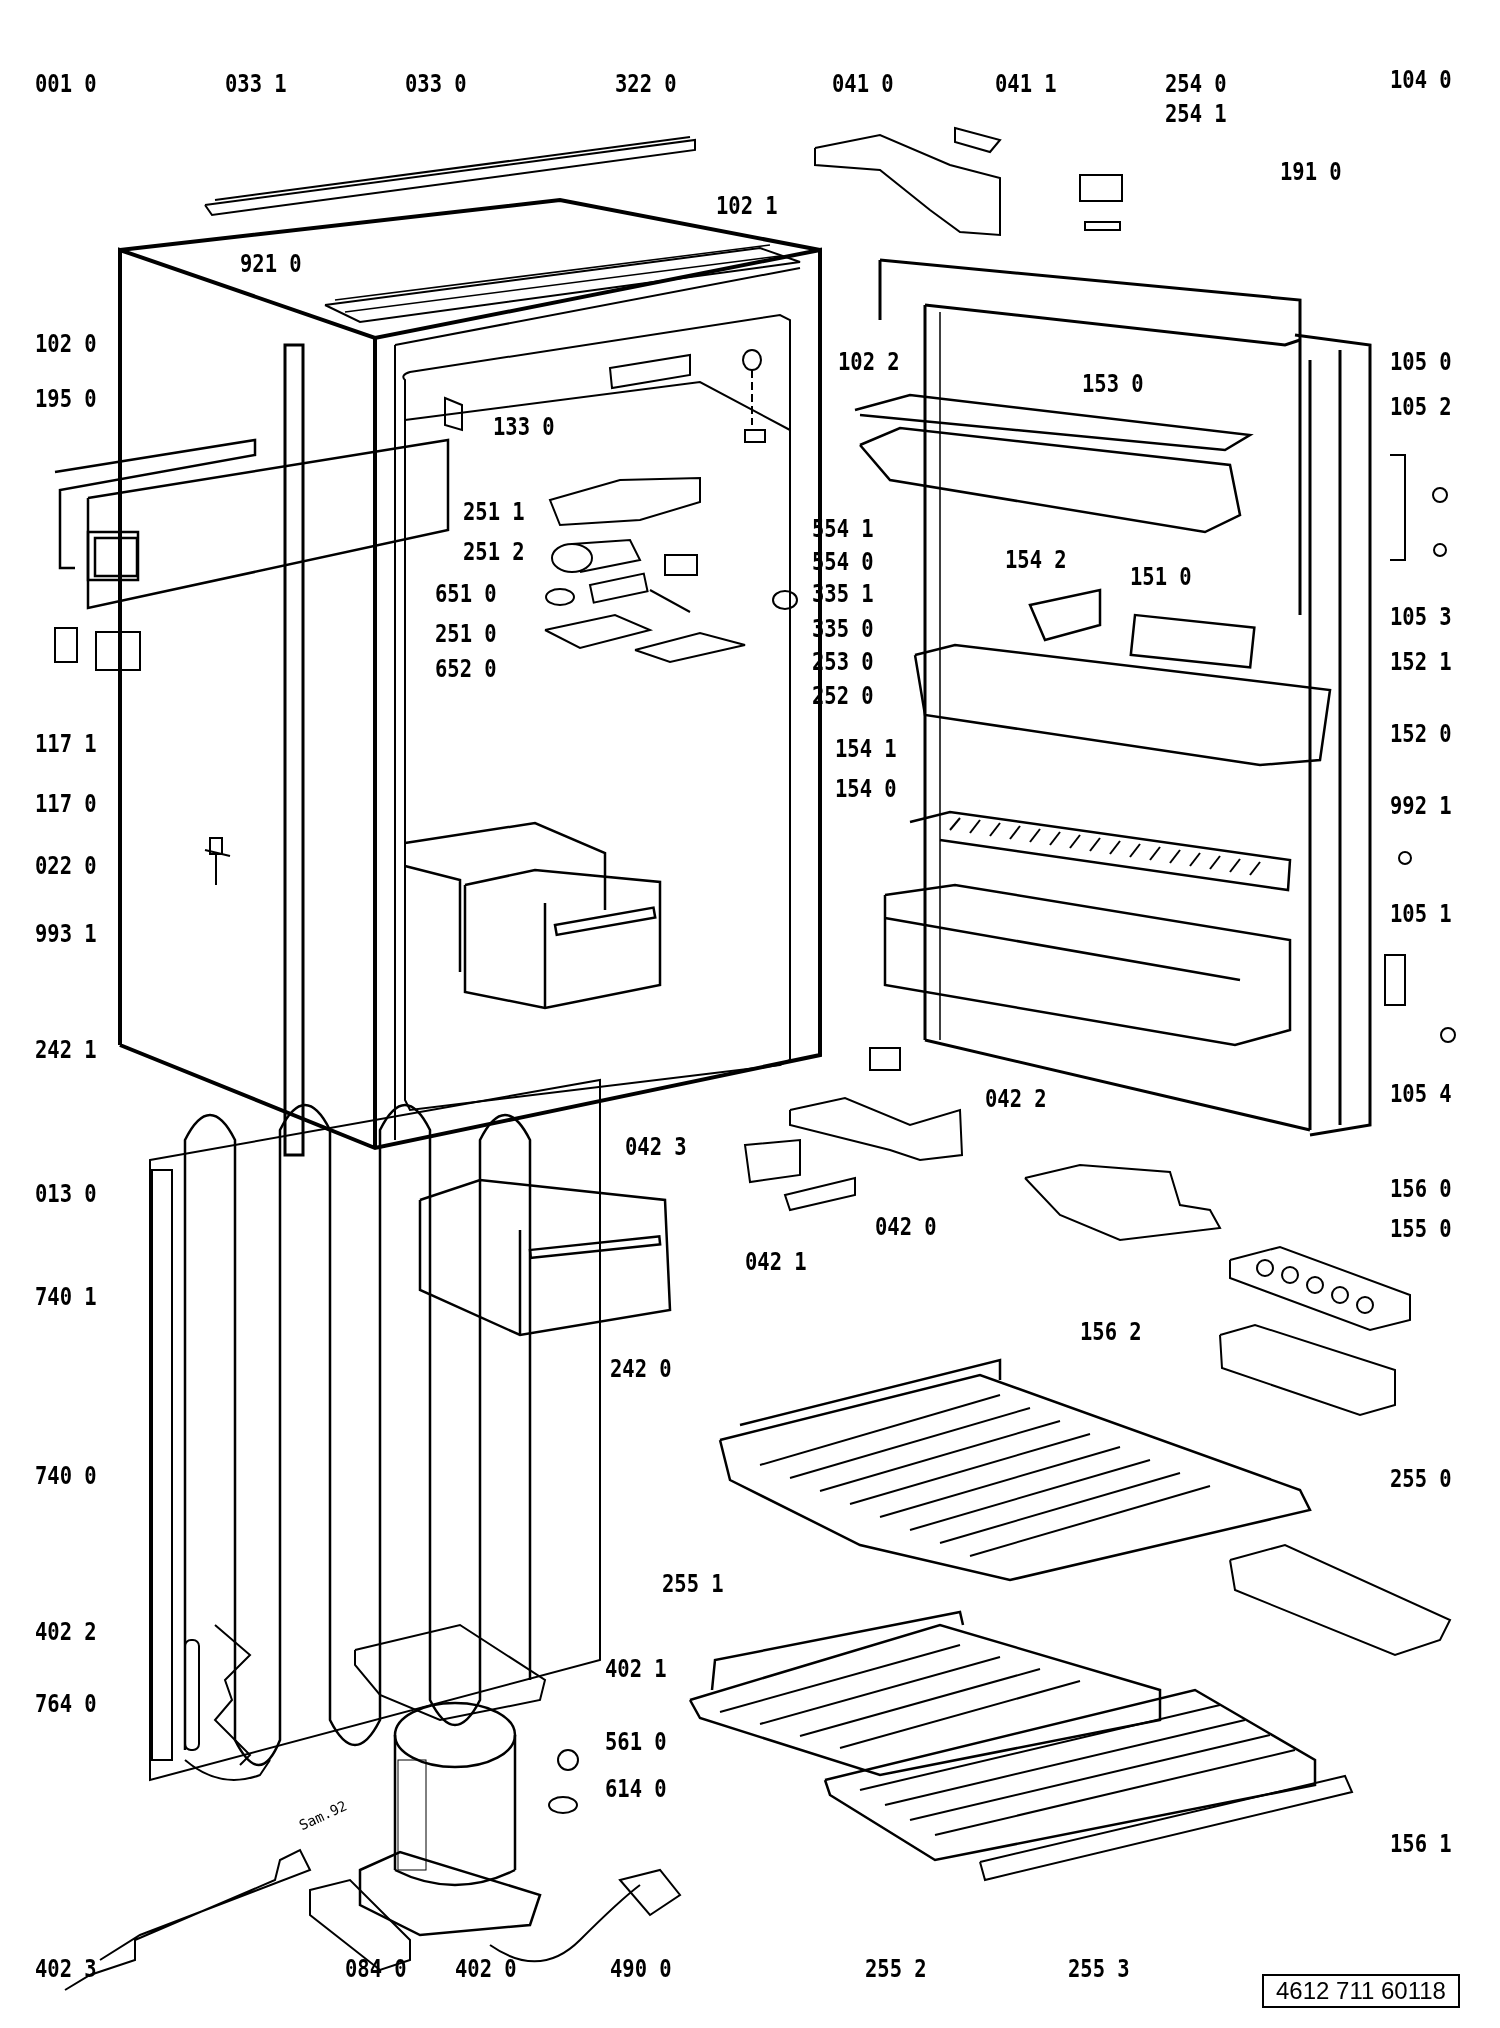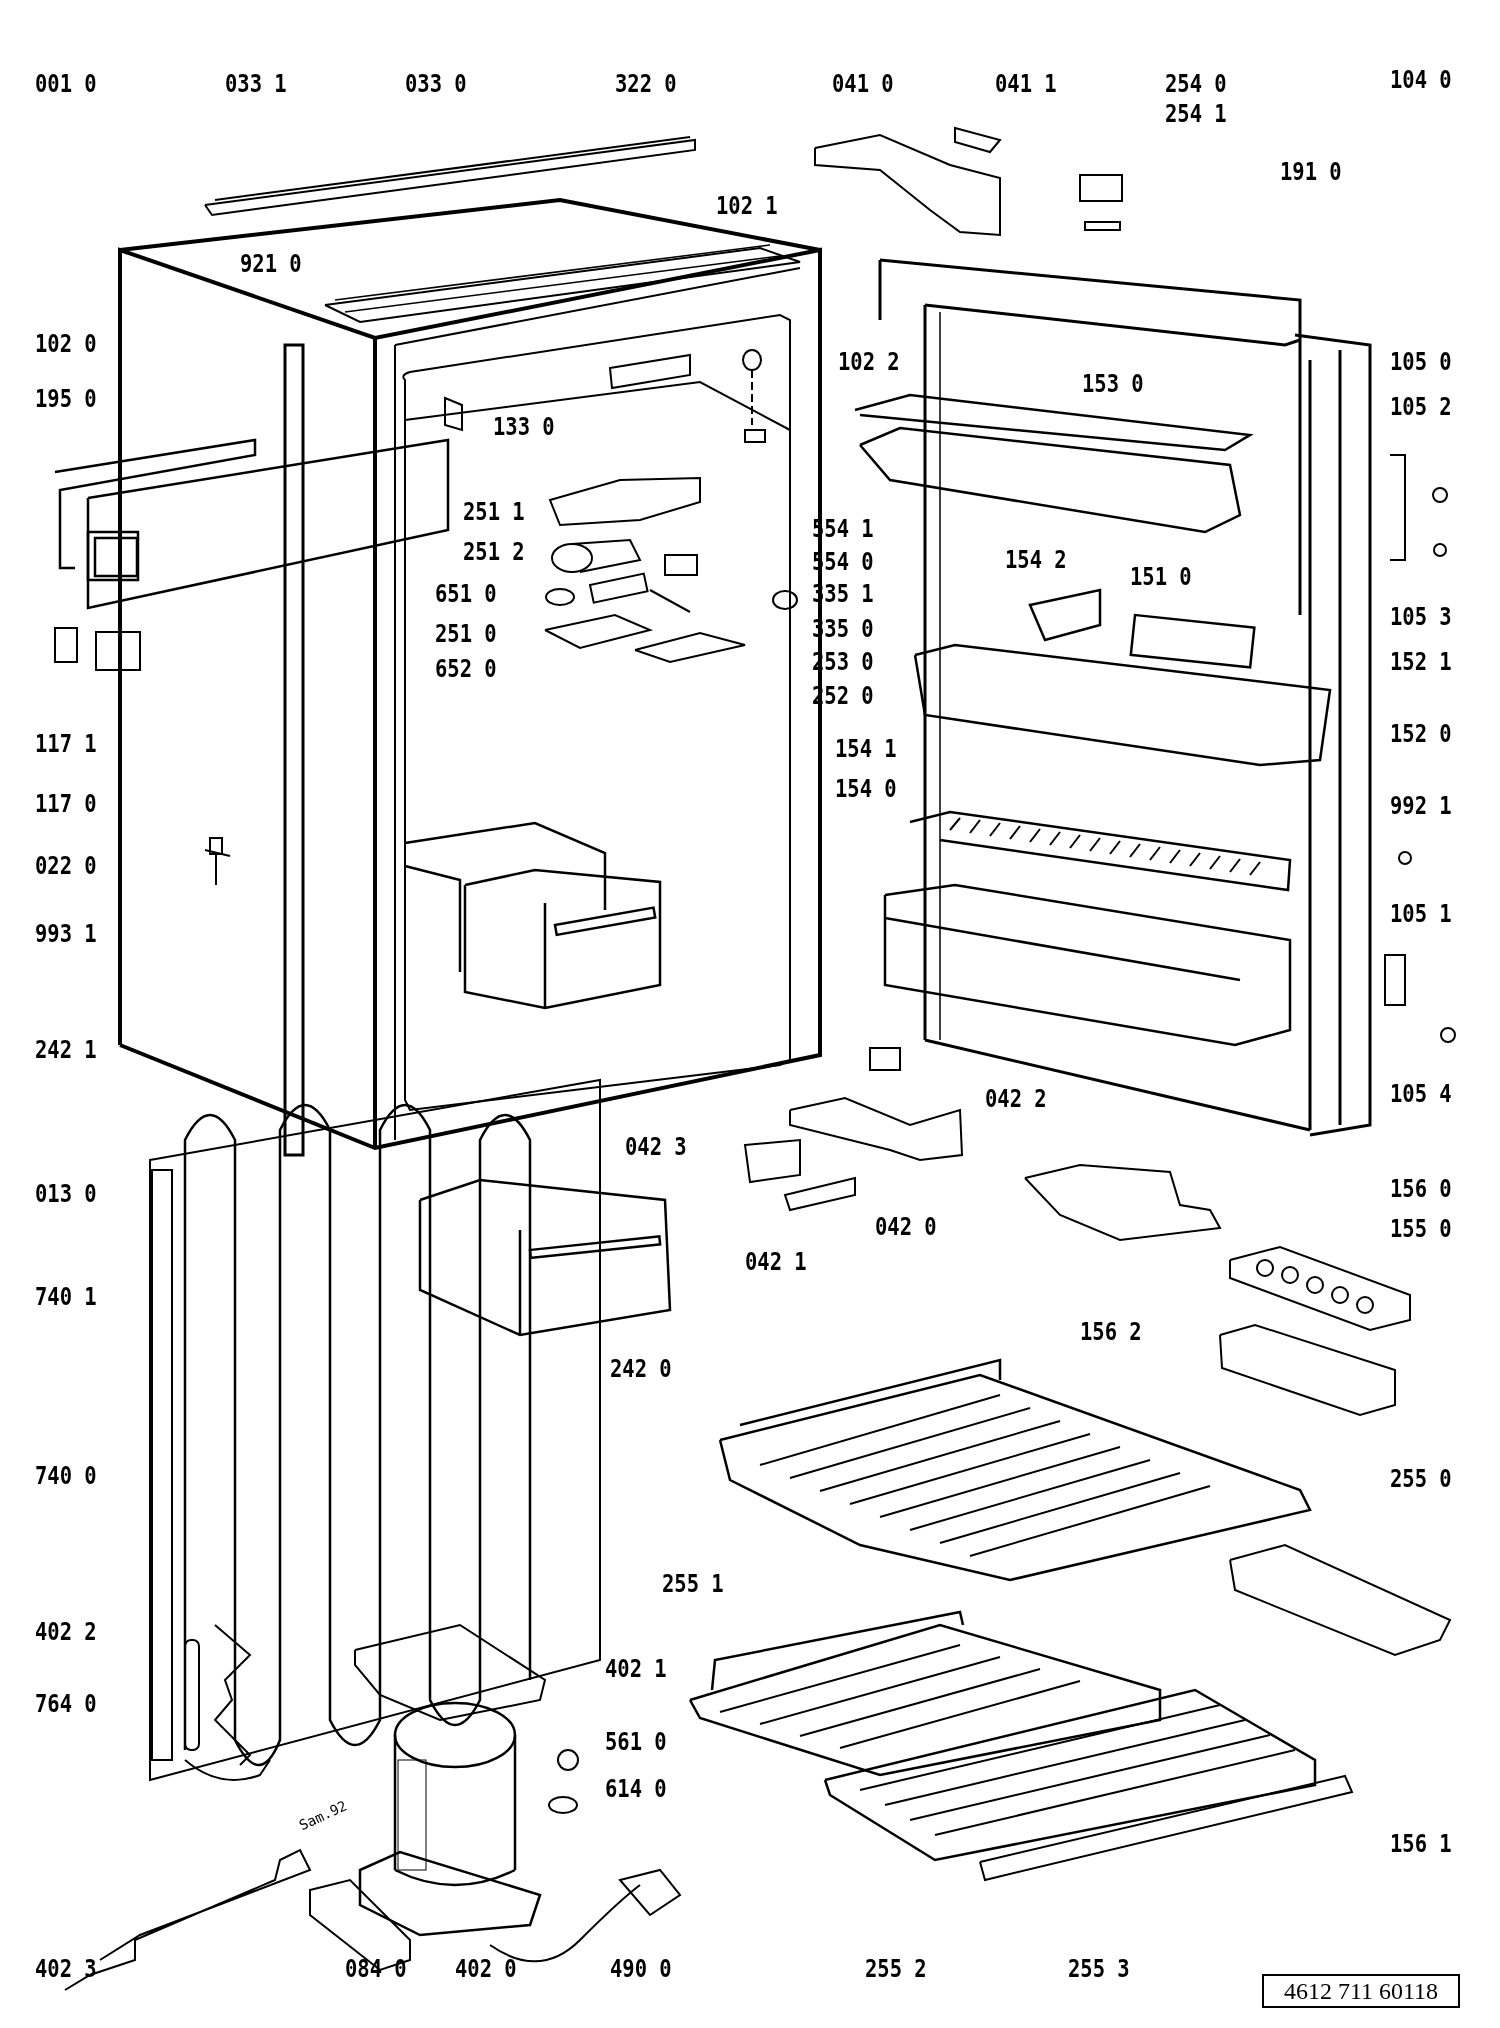--- a/index.html
+++ b/index.html
@@ -1,19 +1,19 @@
 <!DOCTYPE html>
 <html><head>
 <meta charset="utf-8">
 <style>
   html, body { margin: 0; padding: 0; background: #ffffff; }
   body { width: 1500px; height: 2028px; position: relative; overflow: hidden; font-family: "DejaVu Sans Mono", monospace; }
   #diagram { position: absolute; left: 0; top: 0; width: 1500px; height: 2028px; }
   .lbl { position: absolute; font-family: "DejaVu Sans Mono", "Liberation Mono", monospace; font-weight: bold; font-size: 25px; color: #000; letter-spacing: 0px; white-space: pre; line-height: 28px; transform: scaleX(0.82); transform-origin: left center; }
-  .ref-box { position: absolute; left: 1262px; top: 1974px; width: 198px; height: 34px; border: 2px solid #000; box-sizing: border-box; font-family: Liberation Serif, serif; font-size: 24px; text-align: center; line-height: 30px; }
+  .ref-box { position: absolute; left: 1262px; top: 1974px; width: 198px; height: 34px; border: 2px solid #000; box-sizing: border-box; font-family: Liberation Sans, sans-serif; font-size: 24px; text-align: center; line-height: 30px; }
   svg line, svg path, svg polyline, svg polygon, svg rect, svg ellipse, svg circle { stroke: #000; fill: none; }
 </style>
 </head>
 <body>
 
 <svg id="diagram" viewBox="0 0 1500 2028" xmlns="http://www.w3.org/2000/svg">
 
   <g stroke-width="3">
     <polyline points="120,1045 120,250 375,338 820,250 820,1055 375,1148 120,1045" stroke-width="4"></polyline>
     <line x1="375" y1="338" x2="375" y2="1148" stroke-width="4"></line>

